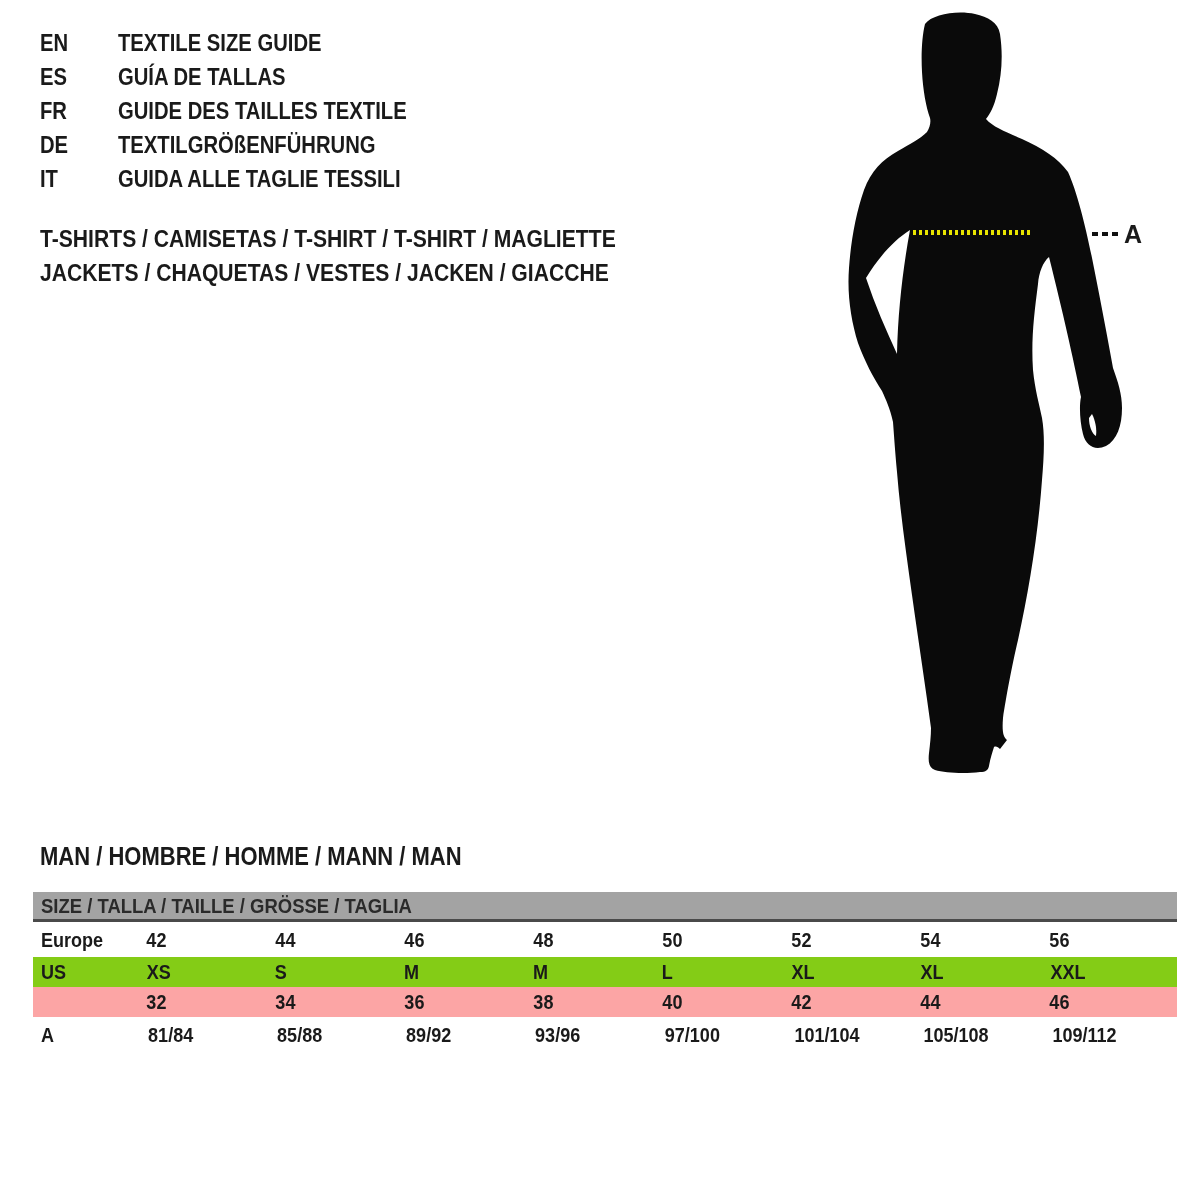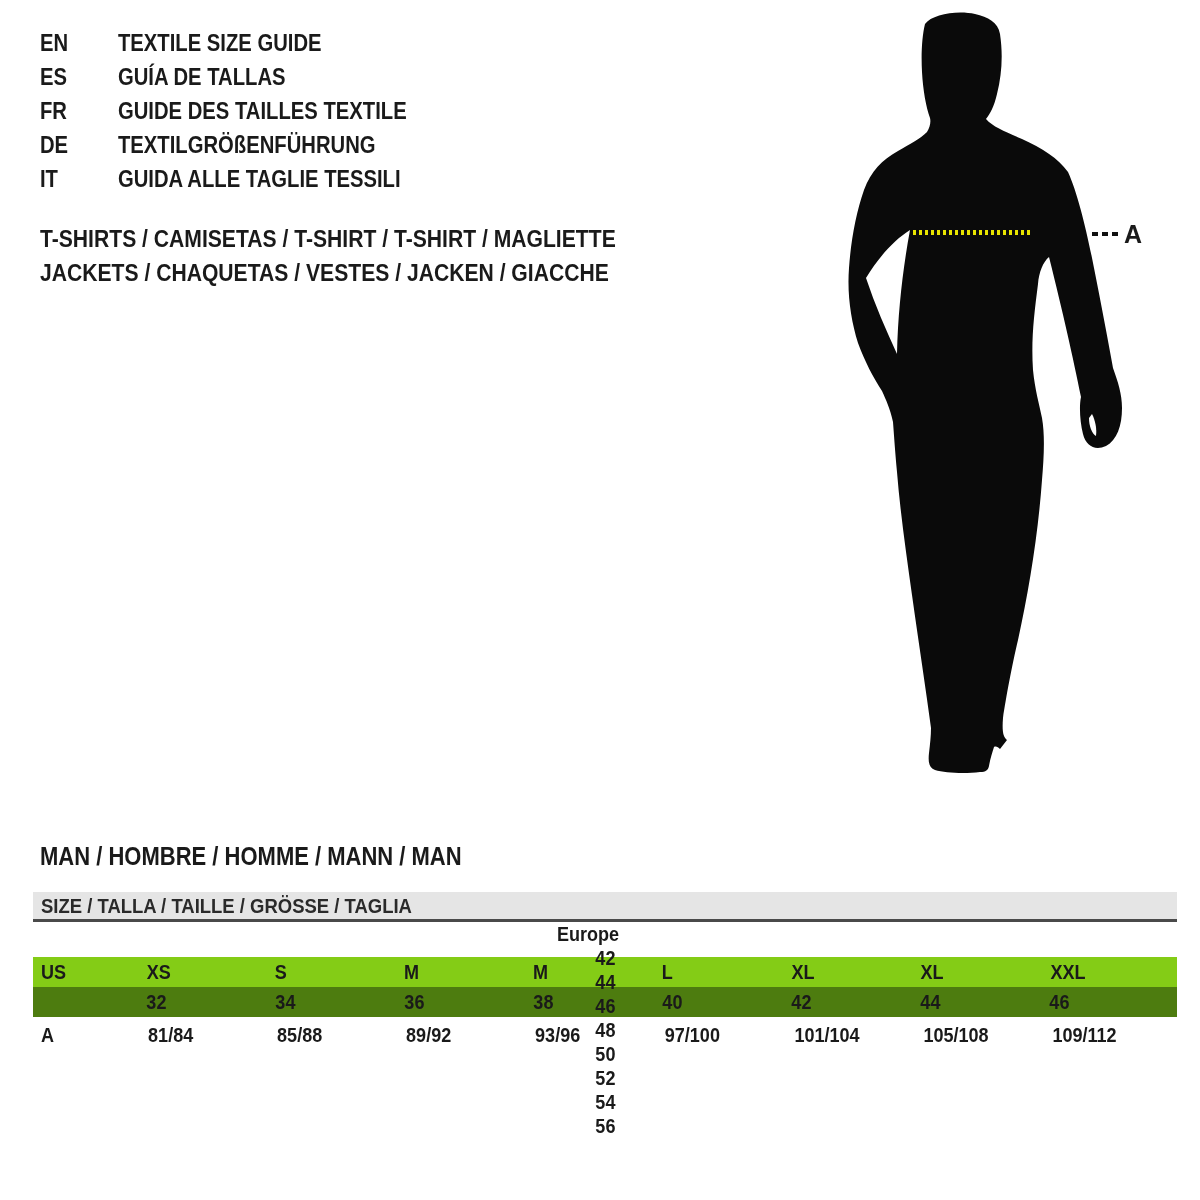--- a/index.html
+++ b/index.html
@@ -34,21 +34,21 @@
   #man-title{position:absolute;left:40px;top:842px;font-size:25px;font-weight:bold;}
 
   
   #size-table{position:absolute;left:33px;top:892px;width:1144px;font-weight:bold;}
   #table-header{
     height:30px;box-sizing:border-box;background:#c8c8c8;border-bottom:3px solid #4a4a4a;
     display:flex;align-items:center;padding-left:8px;font-size:21px;color:#2a2a2a;
   }
   .t-row{display:flex;align-items:center;font-size:20.5px;}
   .t-row.shaded{background:#efefef;}
-  .row-europe{height:35px;flex-direction:column;}
+  .row-europe{height:35px;}
   .row-us{height:30px;}
   .row-num{height:30px;}
   .row-a{height:36px;}
   .t-label{width:112px;padding-left:8px;box-sizing:border-box;}
   .t-cell{flex:1;}
 
   
   #footnote{position:absolute;left:40px;top:1094px;font-size:21px;font-weight:bold;}
 </style>
 </head>
@@ -144,21 +144,21 @@
       Z"></path>
   </svg>
 
   <div id="chest-line"></div>
   <div id="pointer-dashes"></div>
   <div id="pointer-label">A</div>
 
   <div id="man-title"><span class="cond">MAN / HOMBRE / HOMME / MANN / MAN</span></div>
 
   <div id="size-table">
-    <div id="table-header" style="background: #e5e5e5; border-bottom-color: rgb(74, 74, 74);">
+    <div id="table-header" style="background: #a3a3a3; border-bottom-color: rgb(74, 74, 74);">
       <span class="cond">SIZE / TALLA / TAILLE / GRÖSSE / TAGLIA</span>
     </div>
 
     <div class="t-row row-europe">
       <span class="t-label"><span class="cond">Europe</span></span>
       <span class="t-cell"><span class="condC">42</span></span>
       <span class="t-cell"><span class="condC">44</span></span>
       <span class="t-cell"><span class="condC">46</span></span>
       <span class="t-cell"><span class="condC">48</span></span>
       <span class="t-cell"><span class="condC">50</span></span>
@@ -172,21 +172,21 @@
       <span class="t-cell"><span class="condC">XS</span></span>
       <span class="t-cell"><span class="condC">S</span></span>
       <span class="t-cell"><span class="condC">M</span></span>
       <span class="t-cell"><span class="condC">M</span></span>
       <span class="t-cell"><span class="condC">L</span></span>
       <span class="t-cell"><span class="condC">XL</span></span>
       <span class="t-cell"><span class="condC">XL</span></span>
       <span class="t-cell"><span class="condC">XXL</span></span>
     </div>
 
-    <div class="t-row row-num shaded" style="background: #4d7c0f;">
+    <div class="t-row row-num shaded" style="background: #fca5a5;">
       <span class="t-label"><span class="cond"></span></span>
       <span class="t-cell"><span class="condC">32</span></span>
       <span class="t-cell"><span class="condC">34</span></span>
       <span class="t-cell"><span class="condC">36</span></span>
       <span class="t-cell"><span class="condC">38</span></span>
       <span class="t-cell"><span class="condC">40</span></span>
       <span class="t-cell"><span class="condC">42</span></span>
       <span class="t-cell"><span class="condC">44</span></span>
       <span class="t-cell"><span class="condC">46</span></span>
     </div>

